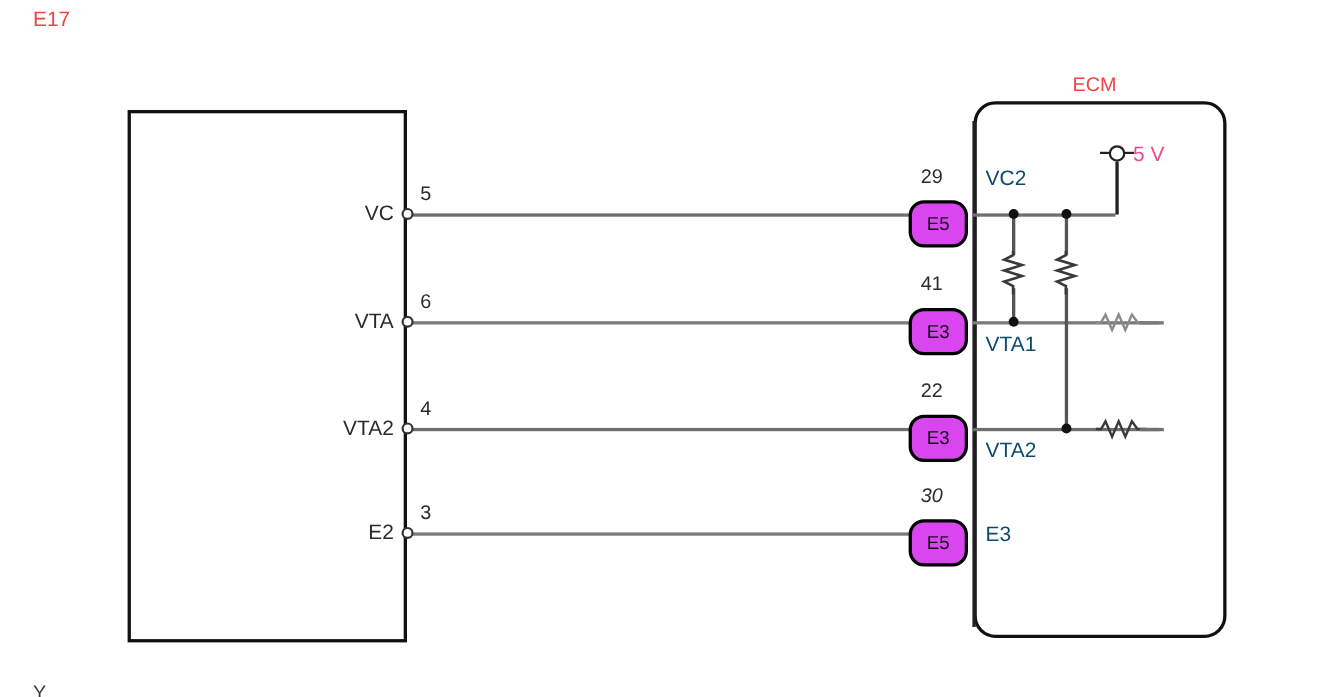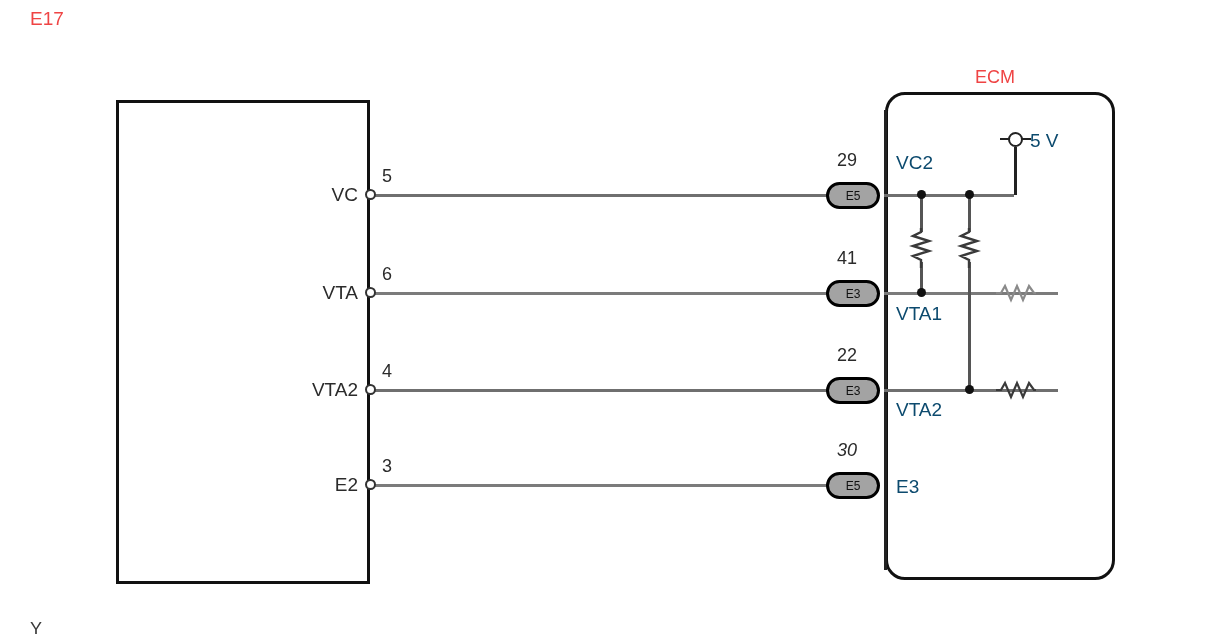--- a/index.html
+++ b/index.html
@@ -93,29 +93,29 @@
     height: 11px;
     border: 2px solid #333333;
     border-radius: 50%;
     background: #ffffff;
     box-sizing: border-box;
   }
   
   .conn-oval {
     position: absolute;
     width: 54px;
-    height: 27px;
+    height: 43px;
     border: 3px solid #000000;
     border-radius: 14px;
-    background: #a3a3a3;
+    background: #d946ef;
     box-sizing: border-box;
     display: flex;
     align-items: center;
     justify-content: center;
-    font-size: 12px;
+    font-size: 17px;
     color: #111111;
   }
   
   .pin-label {
     position: absolute;
     font-size: 18px;
     color: #2b2b2b;
     white-space: nowrap;
   }
   .left-label {
@@ -156,21 +156,21 @@
     box-sizing: border-box;
   }
   .supply-tick {
     position: absolute;
     height: 2px;
     background: #222222;
   }
   #supply-text {
     position: absolute;
     font-size: 19px;
-    color: #0c4a6e;
+    color: #ec4899;
   }
   
   .res {
     position: absolute;
   }
 </style>
 </head>
 <body>
 
 <div id="canvas">

